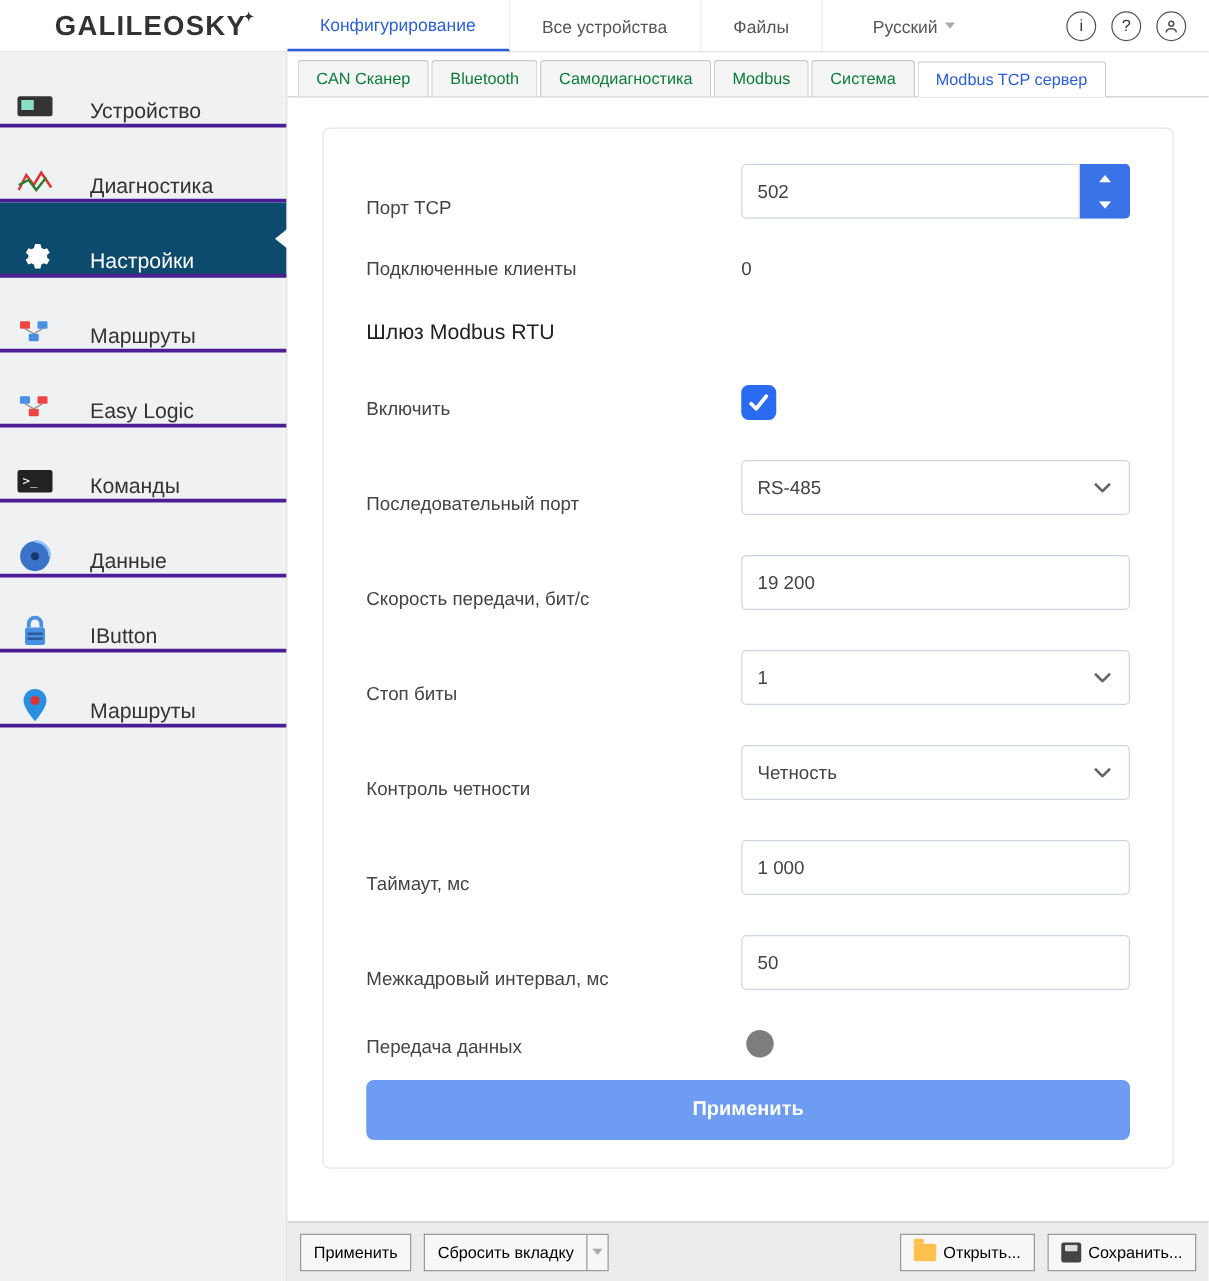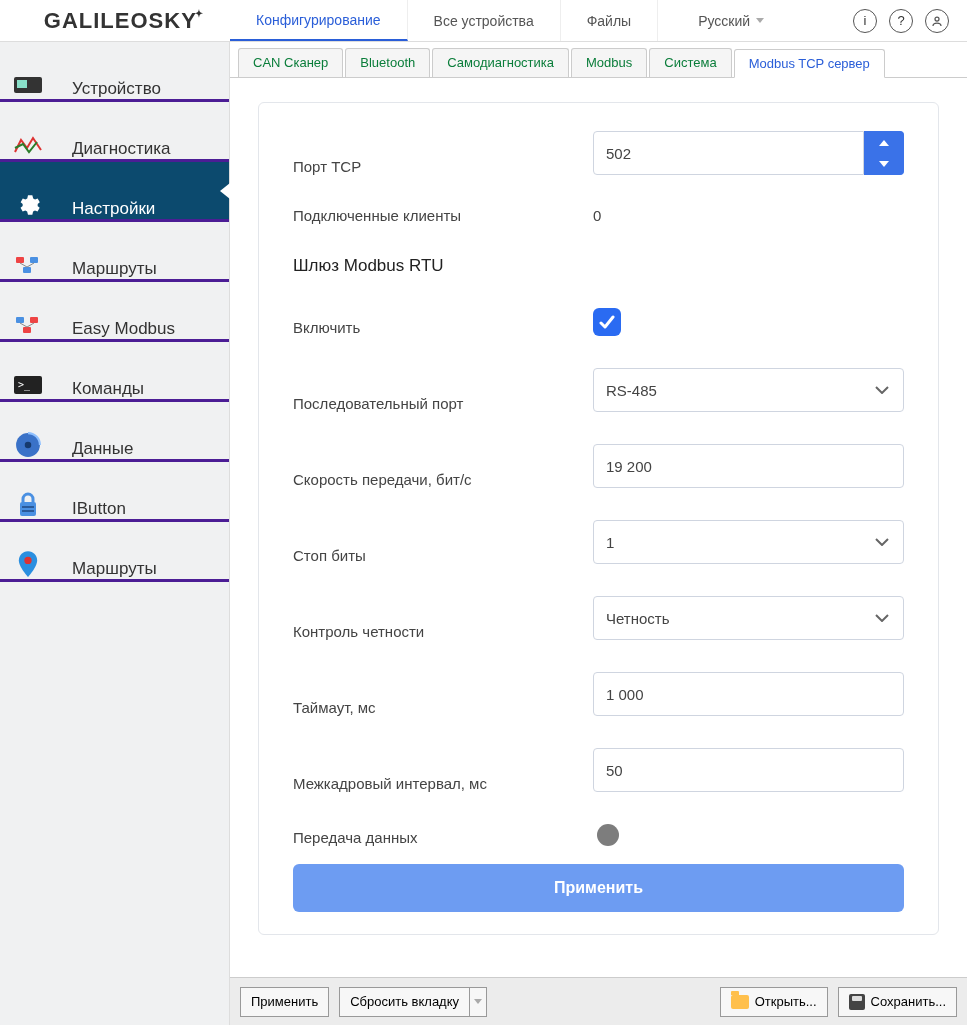--- a/index.html
+++ b/index.html
@@ -158,21 +158,21 @@
       <div class="side-item">
         <span class="side-icon">
             <svg width="28" height="22" viewBox="0 0 28 22">
               <rect x="2" y="3" width="8" height="6" rx="1" fill="#4a90e2"></rect>
               <rect x="16" y="3" width="8" height="6" rx="1" fill="#e44"></rect>
               <rect x="9" y="13" width="8" height="6" rx="1" fill="#e44"></rect>
               <line x1="6" y1="9" x2="13" y2="13" stroke="#888"></line>
               <line x1="20" y1="9" x2="13" y2="13" stroke="#888"></line>
             </svg>
           </span>
-        <span>Easy Modbus</span>
+        <span>Easy Logic</span>
       </div>
       <div class="side-item">
         <span class="side-icon">
             <svg width="30" height="22" viewBox="0 0 30 22">
               <rect x="1" y="2" width="28" height="18" rx="2" fill="#222"></rect>
               <text x="5" y="14" fill="#fff" font-size="10" font-family="monospace">&gt;_</text>
             </svg>
           </span>
         <span>Команды</span>
       </div>

